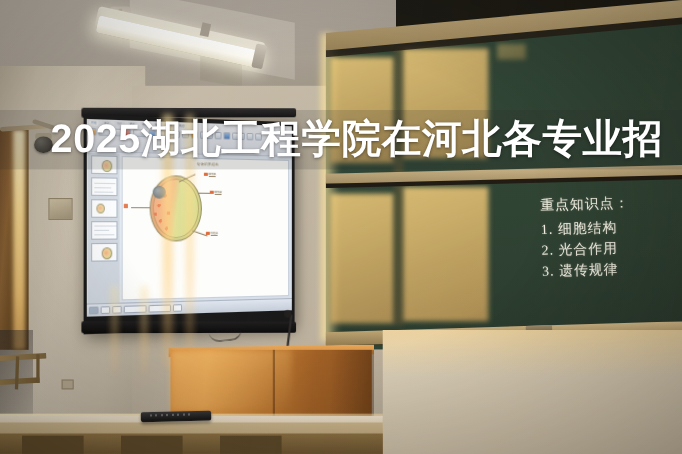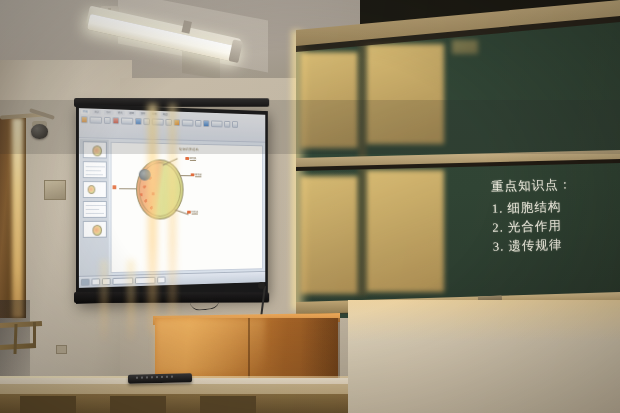--- a/index.html
+++ b/index.html
@@ -638,14 +638,15 @@
   <div class="desk-top2"></div>
   <div class="desk-front"></div>
   <div class="desk-panel" style="left:20px"></div>
   <div class="desk-panel" style="left:110px"></div>
   <div class="desk-panel" style="left:200px"></div>
   <div class="remote"></div>
 
   <div class="warm-wash"></div>
   <div class="vignette"></div>
   <div class="title-band"></div>
+  <div class="title-text">2025湖北工程学院在河北各专业招</div>
 
 </div>
 
 </body></html>

